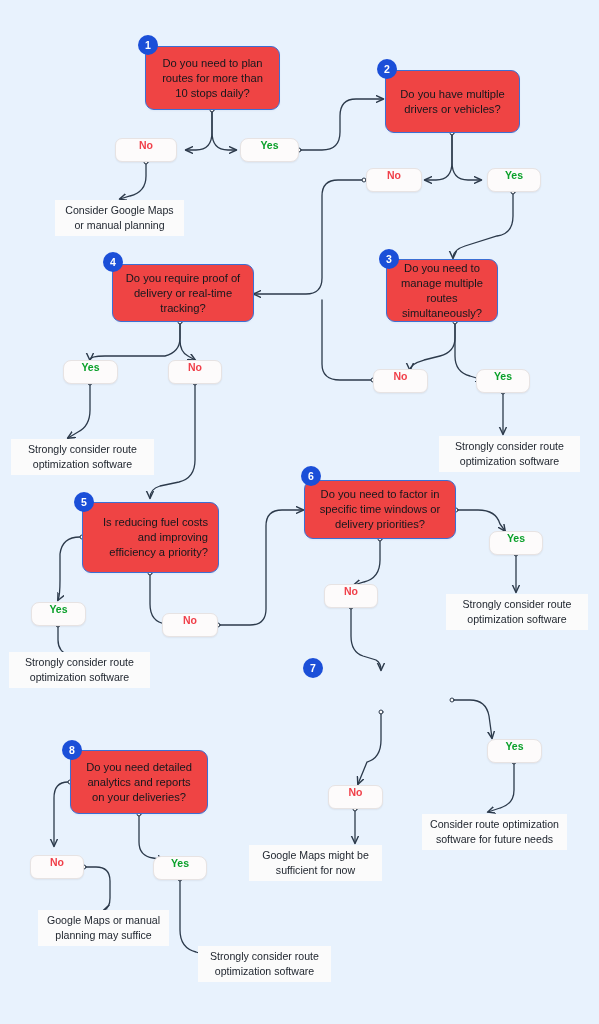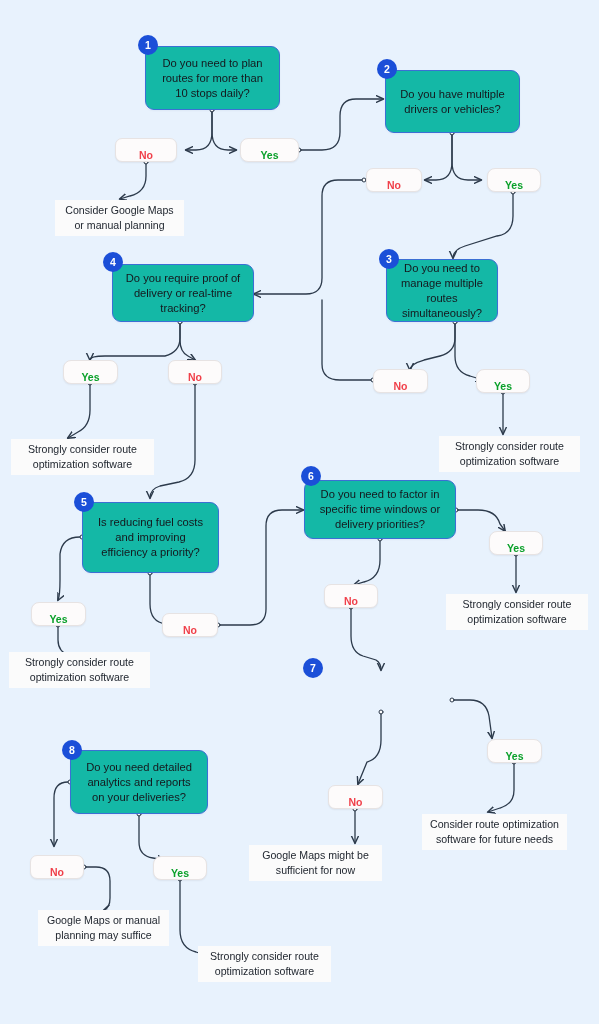--- a/index.html
+++ b/index.html
@@ -18,21 +18,21 @@
   svg.edges {
     position: absolute;
     left: 0; top: 0;
     width: 599px;
     height: 1024px;
     pointer-events: none;
   }
   .qnode {
     position: absolute;
     box-sizing: border-box;
-    background: #14b8a6;
+    background: #ef4444;
     border: 1.3px solid #3b6fd4;
     border-radius: 9px;
     display: flex;
     align-items: center;
     justify-content: center;
     text-align: center;
     color: #15181d;
     font-size: 11.2px;
     line-height: 15px;
     padding: 8px 10px;
@@ -53,21 +53,21 @@
     z-index: 5;
     line-height: 1;
   }
   .pill {
     position: absolute;
     box-sizing: border-box;
     background: #fdfbfb;
     border: 1px solid #e7e3e3;
     border-radius: 7px;
     display: flex;
-    align-items: flex-end;
+    align-items: flex-start;
     justify-content: center;
     font-size: 10.5px;
     font-weight: bold;
     height: 24px;
     box-shadow: 0 1px 1.5px rgba(60,60,60,0.07);
   }
   .pill.yes { color: #0aa02a; border-radius: 8px; }
   .pill.no  { color: #f0404a; }
   .outcome {
     position: absolute;
@@ -200,21 +200,21 @@
   <div class="qnode" style="left:386px; top:259px; width:112px; height:63px;">
     <span>Do you need to manage multiple routes simultaneously?</span>
   </div>
   <div class="badge" style="left:379px; top:249px;">3</div>
 
   <div class="qnode" style="left:112px; top:264px; width:142px; height:58px;">
     <span>Do you require proof of delivery or real-time tracking?</span>
   </div>
   <div class="badge" style="left:103px; top:252px;">4</div>
 
-  <div class="qnode" style="left:82px; top:502px; width:137px; height:71px;">
+  <div class="qnode" style="left:82px; top:502px; width:137px; height:71px;text-align:right;">
     <span>Is reducing fuel costs and improving efficiency a priority?</span>
   </div>
   <div class="badge" style="left:74px; top:492px;">5</div>
 
   <div class="qnode" style="left:304px; top:480px; width:152px; height:59px;">
     <span>Do you need to factor in specific time windows or delivery priorities?</span>
   </div>
   <div class="badge" style="left:301px; top:466px;">6</div>
 
   <div class="badge" style="left:303px; top:658px;">7</div>

